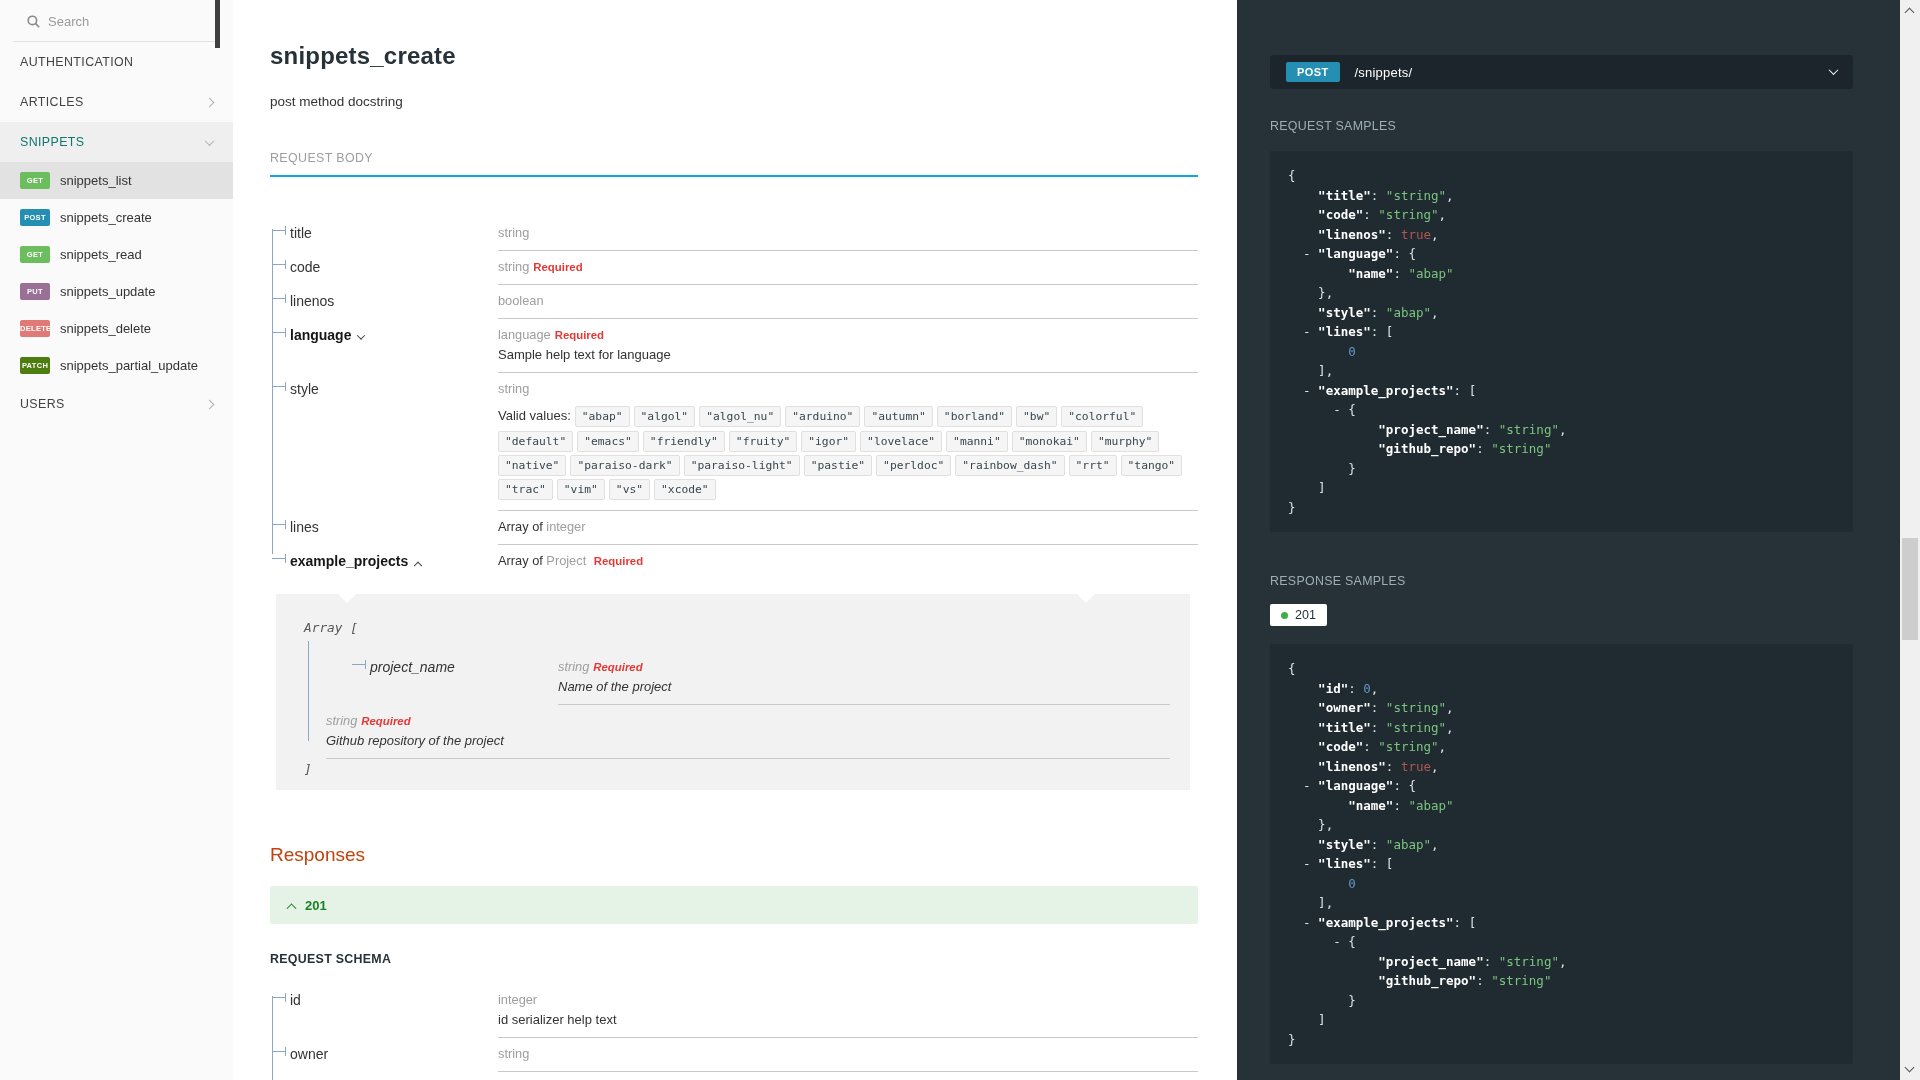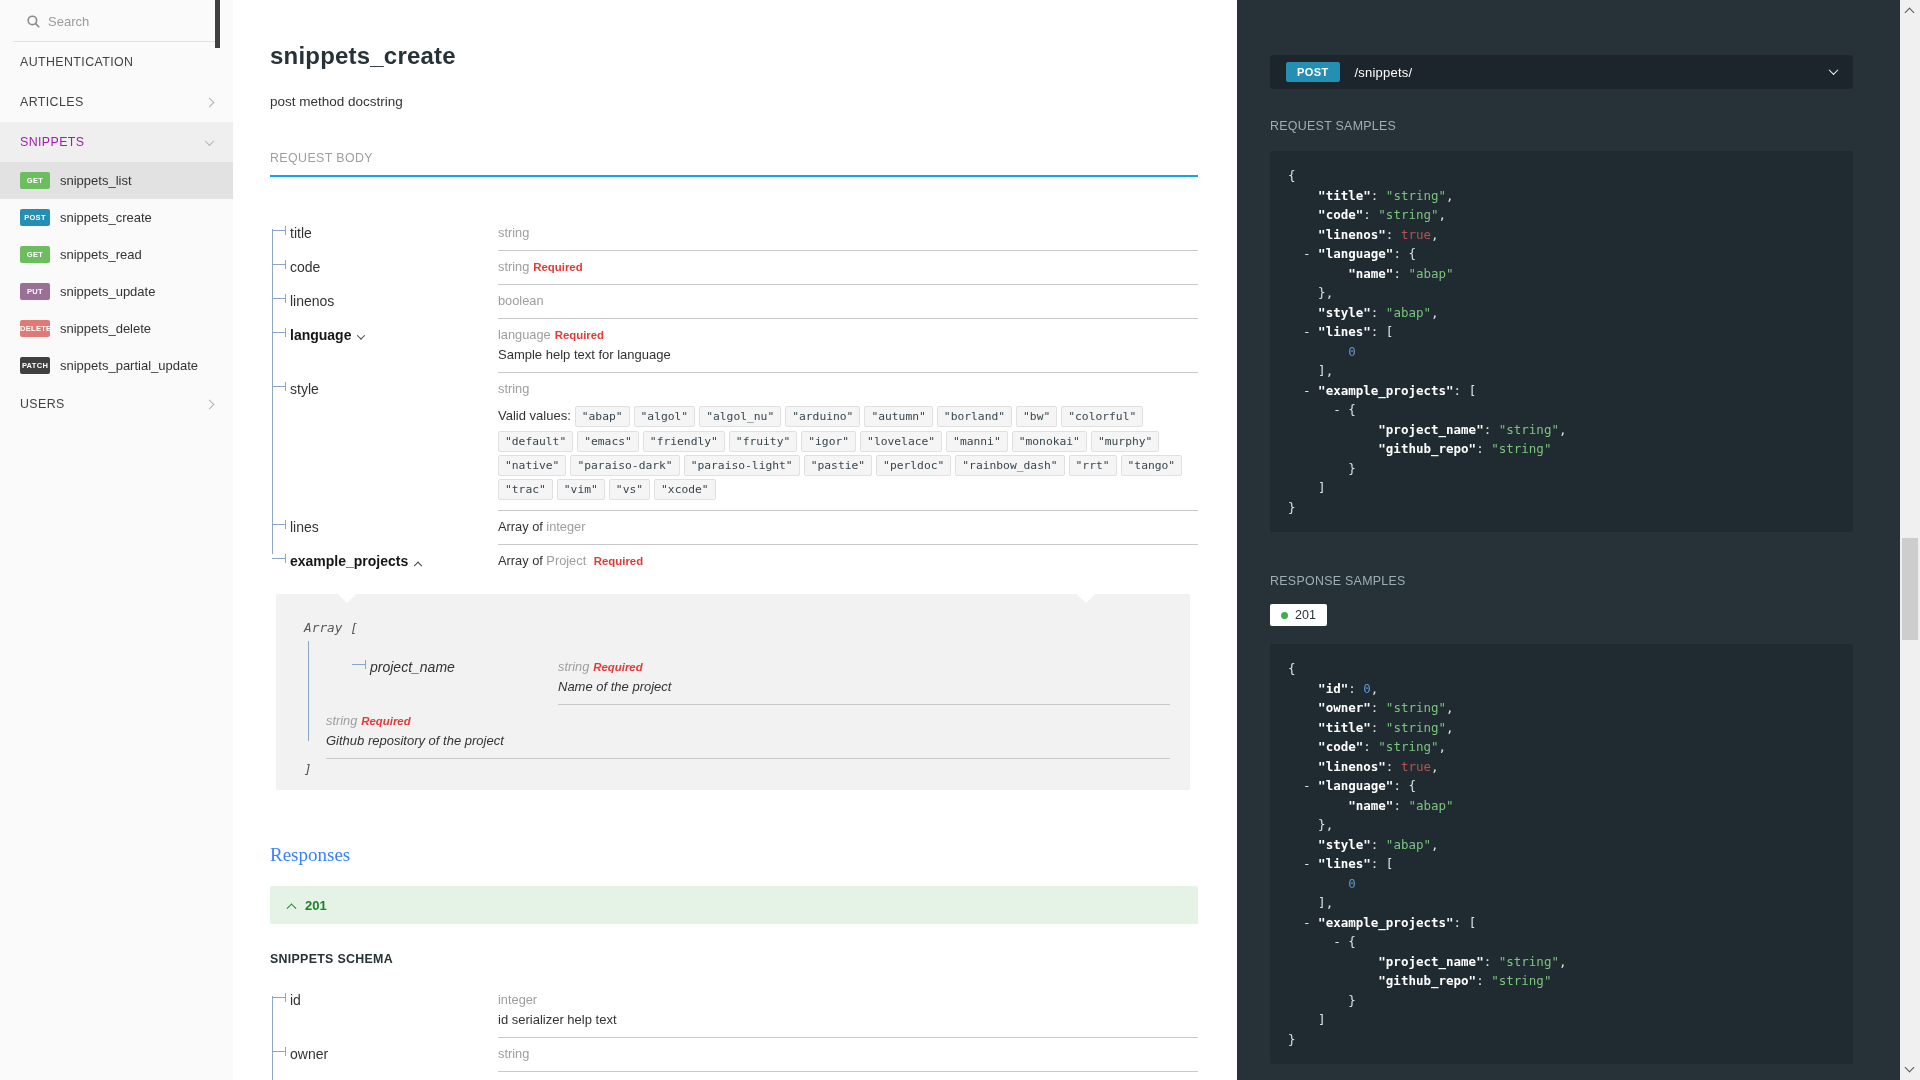--- a/index.html
+++ b/index.html
@@ -13,21 +13,21 @@
 
   
   #sidebar { width:233px; flex-shrink:0; background:#fafafa; position:relative; }
   #sb-thumb { position:absolute; right:13px; top:0; width:5px; height:48px; background:#3f3f3f; }
   .search-row { display:flex; align-items:center; padding:14px 14px 12px 14px; margin:0 14px 0 13px; border-bottom:1px solid #e2e2e2; cursor:text; }
   .search-row svg { margin-right:8px; }
   .search-label { font-size:13px; color:#9b9b9b; }
   .group-row { display:flex; align-items:center; justify-content:space-between; padding:13px 20px; cursor:pointer; }
   .group-row .glabel { font-size:12.4px; letter-spacing:.4px; color:#424242; font-weight:500; }
   .group-row.active { background:#efefef; }
-  .group-row.active .glabel { color:#a21caf; }
+  .group-row.active .glabel { color:#0f766e; }
   .op-item { display:flex; align-items:center; padding:10px 20px; cursor:pointer; }
   .op-item.active { background:#e2e2e2; }
   .mbadge { color:#fff; font-size:7.5px; font-weight:700; letter-spacing:.3px; padding:4px 0; width:30px; text-align:center; border-radius:2px; margin-right:10px; flex-shrink:0; }
   .oname { font-size:13px; color:#333; }
 
   
   .chev { display:inline-block; width:7px; height:7px; border-right:1.7px solid #b0b0b0; border-bottom:1.7px solid #b0b0b0; flex-shrink:0; }
   .chev.right { transform:rotate(-45deg); }
   .chev.down  { transform:rotate(45deg) translate(-1px,-1px); }
   .chev.up    { transform:rotate(-135deg) translate(-2px,-2px); }
@@ -64,21 +64,21 @@
   .array-box { position:relative; background:#f2f2f2; margin:16px 8px 0 6px; padding:26px 20px 14px 28px;font-style:italic; }
   .notch { position:absolute; top:0; width:0; height:0; border-left:9px solid transparent; border-right:9px solid transparent; border-top:9px solid #fff; }
   .notch.l { left:62px; } .notch.r { right:95px; }
   .mono { font-family:"DejaVu Sans Mono", monospace; }
   .arr-open { font-size:12.8px; color:#555; margin-bottom:16px; }
   .arr-close { font-size:12.8px; color:#555; margin-top:2px; }
   .box-fields { margin-left:2px; }
   .box-fields::before { top:-10px; bottom:18px; }
   .box-fields .fname { width:188px;margin-left:44px; }
 
-  h2 { font-size:19px; font-weight:400; color:#3b82f6; margin:54px 0 0;font-family:Liberation Serif, serif; }
+  h2 { font-size:19px; font-weight:400; color:#c2410c; margin:54px 0 0; }
   .resp-banner { display:flex; align-items:center; height:38px; background:#e4f3e5; border-radius:2px; margin-top:20px; padding:0 18px; cursor:pointer; }
   .resp-banner .code { color:#1d8127; font-weight:700; font-size:13px; margin-left:10px; }
   .schema-label { font-size:12.4px; font-weight:700; color:#263238; letter-spacing:.3px; margin:28px 0 18px; }
 
   
   #rpanel { width:663px; flex-shrink:0; background:#263238; padding:55px 47px 0 33px; overflow:hidden; }
   .endpoint-bar { height:34px; background:#1b252b; border-radius:4px; display:flex; align-items:center; padding:0 16px; position:relative; cursor:pointer; }
   .method-pill { background:#248fb2; color:#fff; font-size:11px; font-weight:700; letter-spacing:.4px; padding:4px 11px; border-radius:2px; }
   .endpoint-path { color:#fff; font-size:13px; margin-left:15px; letter-spacing:.2px; }
   .bar-chev { position:absolute; right:16px; top:13px; }
@@ -137,21 +137,21 @@
       </div>
       <div class="op-item">
         <span class="mbadge" style="background:#9a7096">PUT</span>
         <span class="oname">snippets_update</span>
       </div>
       <div class="op-item">
         <span class="mbadge" style="background:#e07a76">DELETE</span>
         <span class="oname">snippets_delete</span>
       </div>
       <div class="op-item">
-        <span class="mbadge" style="background:#404040">PATCH</span>
+        <span class="mbadge" style="background:#4d7c0f">PATCH</span>
         <span class="oname">snippets_partial_update</span>
       </div>
       <div class="group-row">
         <span class="glabel">USERS</span>
         <span class="chev right"></span>
       </div>
     </div>
   <div id="sb-thumb"></div>
 </div>
 
@@ -227,21 +227,21 @@
         </div>
       </div>
     <div class="arr-close mono">]</div>
   </div>
 
   <h2>Responses</h2>
   <div class="resp-banner">
     <span class="chev up green"></span>
     <span class="code">201</span>
   </div>
-  <div class="schema-label">SNIPPETS SCHEMA</div>
+  <div class="schema-label">REQUEST SCHEMA</div>
   <div class="fields cut" id="response-fields">
       <div class="frow">
         <div class="fname"><span class="tick"></span><span class="nm">id</span></div>
         <div class="fval">
           <div class="tline"><span class="ttype">integer</span></div>
           <div class="fdesc">id serializer help text</div>
         </div>
       </div>
       <div class="frow">
         <div class="fname"><span class="tick"></span><span class="nm">owner</span></div>

